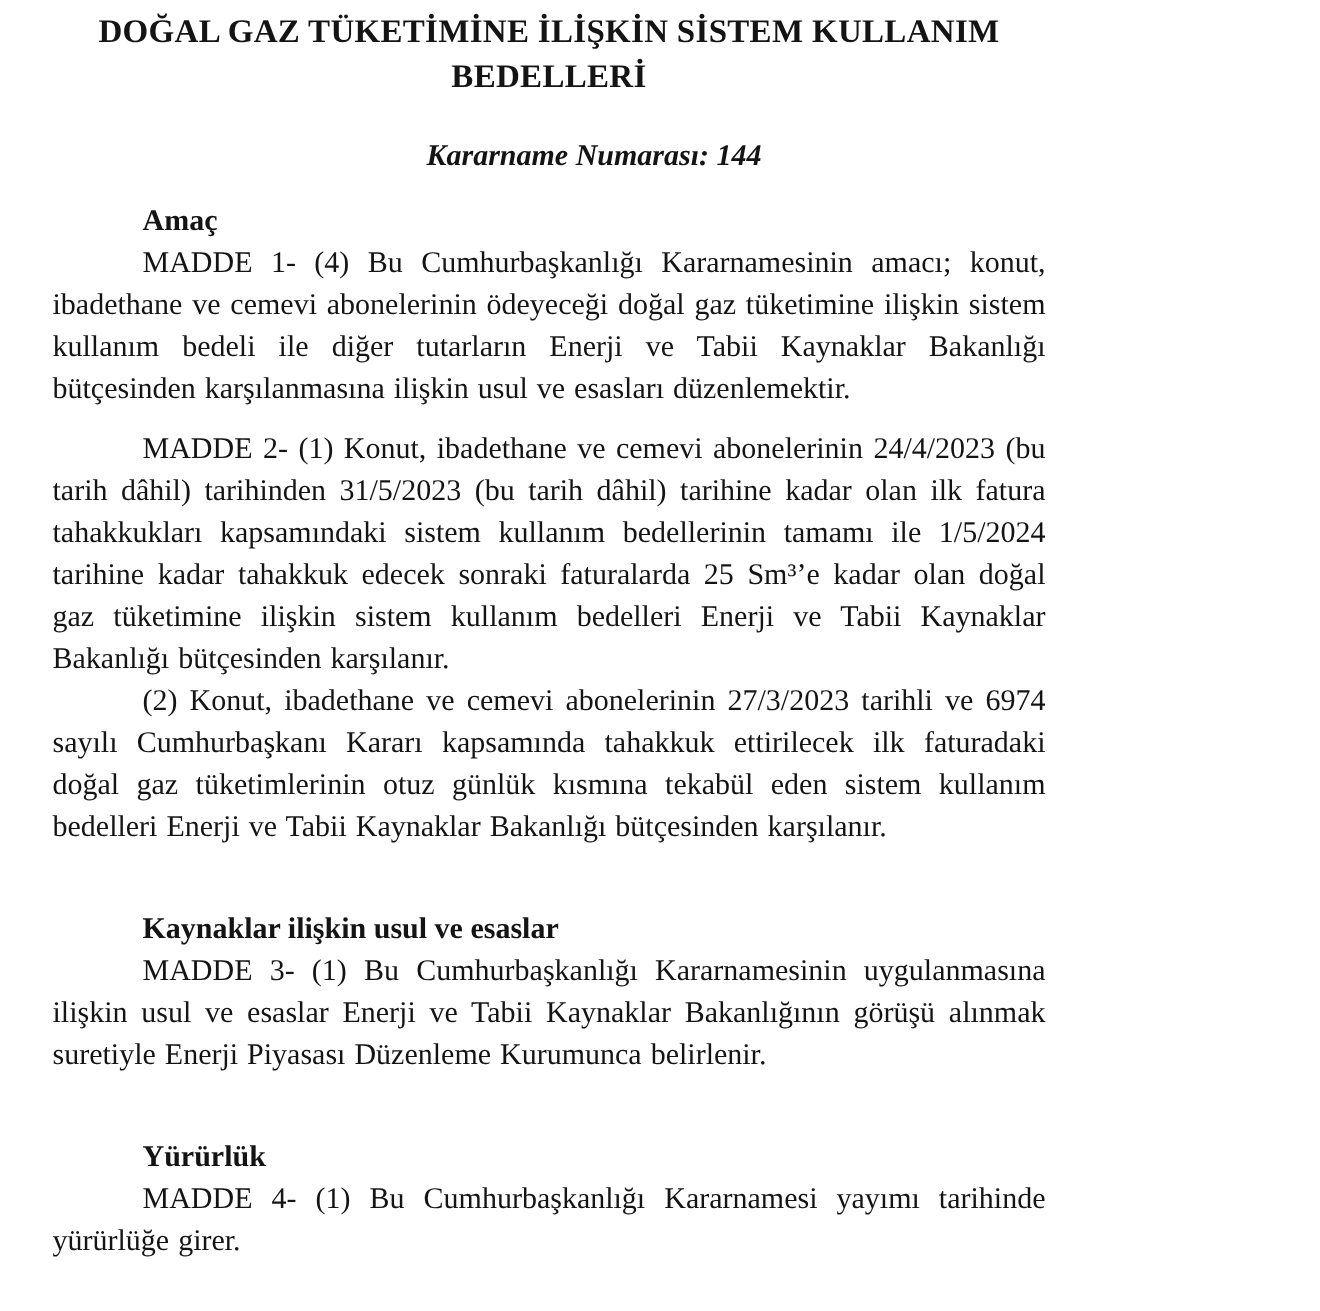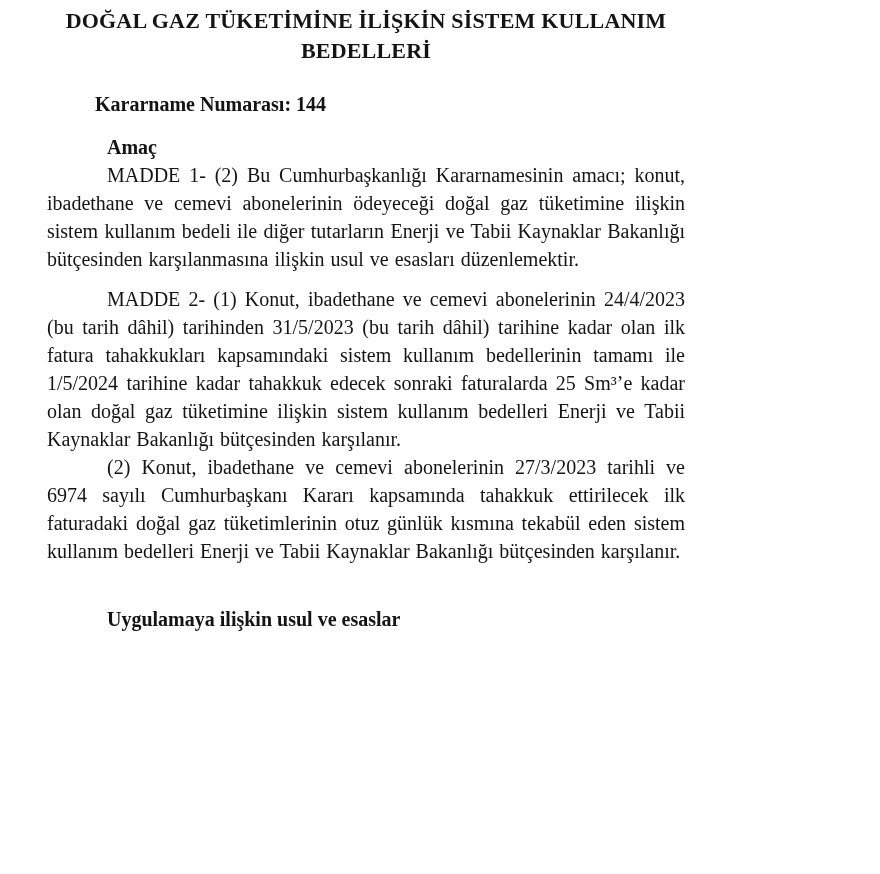--- a/index.html
+++ b/index.html
@@ -31,23 +31,24 @@
     text-align: center;
     letter-spacing: 0.2px;
   }
   .doc-title .title-line {
     display: block;
   }
   .decree-number {
     margin: 24px 0 0 0;
     font-weight: bold;
     text-indent: 60px;
-    text-align: left;
+    text-align: center;
+    font-style: italic;
   }
-  .section { margin: 12px; }
+  .section { margin: 0; }
   .section.gap-small { margin-top: 15px; }
   .section.gap-medium { margin-top: 12px; }
   .section.gap-large { margin-top: 40px; }
   .section-heading {
     margin: 0;
     font-size: 20px;
     line-height: 28px;
     font-weight: bold;
     text-indent: 60px;
     text-align: left;
@@ -67,26 +68,31 @@
 <div class="page">
 
   <h1 class="doc-title">
     <span class="title-line">DOĞAL GAZ TÜKETİMİNE İLİŞKİN SİSTEM KULLANIM BEDELLERİ</span>
   </h1>
 
   <p class="decree-number">Kararname Numarası: 144</p>
 
   <div class="section gap-small">
     <h2 class="section-heading">Amaç</h2>
-    <p class="body-par"><b class="par-label">MADDE 1-</b><span> (2) Bu Cumhurbaşkanlığı Kararnamesinin amacı; konut, ibadethane ve cemevi abonelerinin ödeyeceği doğal gaz tüketimine ilişkin sistem kullanım bedeli ile diğer tutarların Enerji ve Tabii Kaynaklar Bakanlığı bütçesinden karşılanmasına ilişkin usul ve esasları düzenlemektir.</span></p>
+    <p class="body-par"><b class="par-label">MADDE 1-</b><span> (4) Bu Cumhurbaşkanlığı Kararnamesinin amacı; konut, ibadethane ve cemevi abonelerinin ödeyeceği doğal gaz tüketimine ilişkin sistem kullanım bedeli ile diğer tutarların Enerji ve Tabii Kaynaklar Bakanlığı bütçesinden karşılanmasına ilişkin usul ve esasları düzenlemektir.</span></p>
   </div>
 
   <div class="section gap-medium">
     <p class="body-par"><b class="par-label">MADDE 2-</b><span> (1) Konut, ibadethane ve cemevi abonelerinin 24/4/2023 (bu tarih dâhil) tarihinden 31/5/2023 (bu tarih dâhil) tarihine kadar olan ilk fatura tahakkukları kapsamındaki sistem kullanım bedellerinin tamamı ile 1/5/2024 tarihine kadar tahakkuk edecek sonraki faturalarda 25 Sm³’e kadar olan doğal gaz tüketimine ilişkin sistem kullanım bedelleri Enerji ve Tabii Kaynaklar Bakanlığı bütçesinden karşılanır.</span></p>
     <p class="body-par"><b class="par-label"></b><span>(2) Konut, ibadethane ve cemevi abonelerinin 27/3/2023 tarihli ve 6974 sayılı Cumhurbaşkanı Kararı kapsamında tahakkuk ettirilecek ilk faturadaki doğal gaz tüketimlerinin otuz günlük kısmına tekabül eden sistem kullanım bedelleri Enerji ve Tabii Kaynaklar Bakanlığı bütçesinden karşılanır.</span></p>
   </div>
 
   <div class="section gap-large">
-    <h2 class="section-heading">Uygulamaya ilişkin usul ve esaslar</h2>
+    <h2 class="section-heading">Kaynaklar ilişkin usul ve esaslar</h2>
+    <p class="body-par"><b class="par-label">MADDE 3-</b><span> (1) Bu Cumhurbaşkanlığı Kararnamesinin uygulanmasına ilişkin usul ve esaslar Enerji ve Tabii Kaynaklar Bakanlığının görüşü alınmak suretiyle Enerji Piyasası Düzenleme Kurumunca belirlenir.</span></p>
   </div>
 
+  <div class="section gap-large">
+    <h2 class="section-heading">Yürürlük</h2>
+    <p class="body-par"><b class="par-label">MADDE 4-</b><span> (1) Bu Cumhurbaşkanlığı Kararnamesi yayımı tarihinde yürürlüğe girer.</span></p>
+  </div>
 
 </div>
 
 </body></html>

